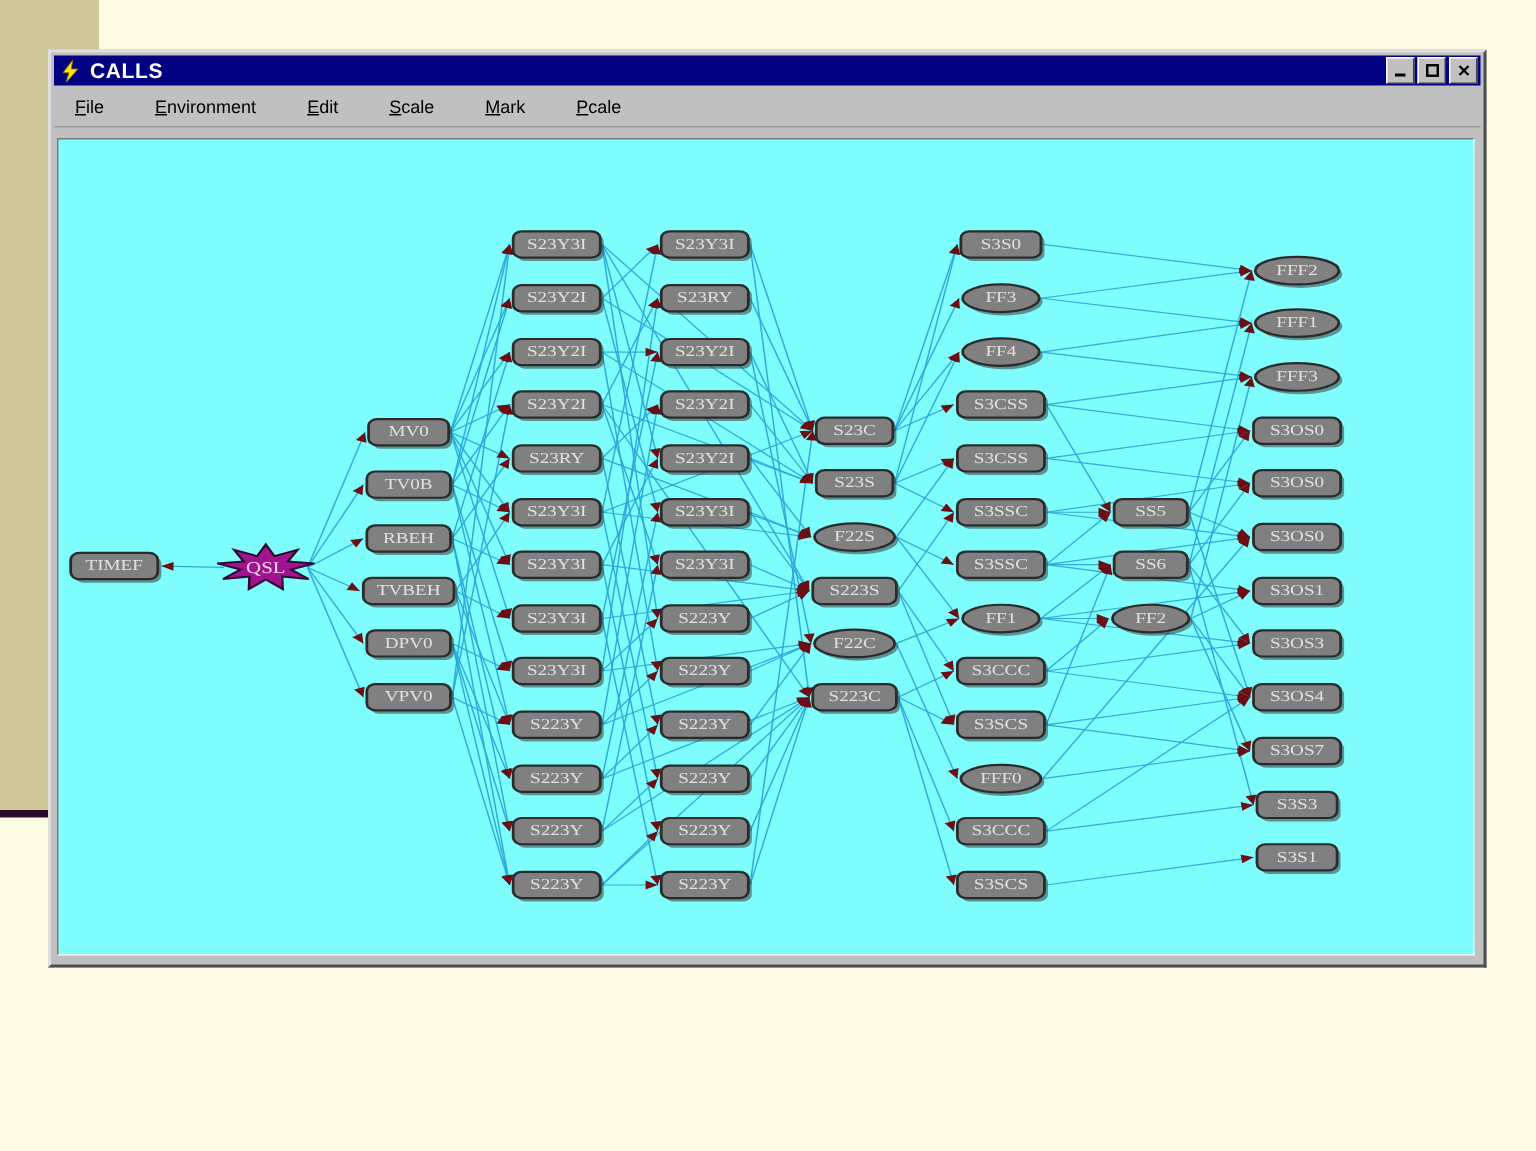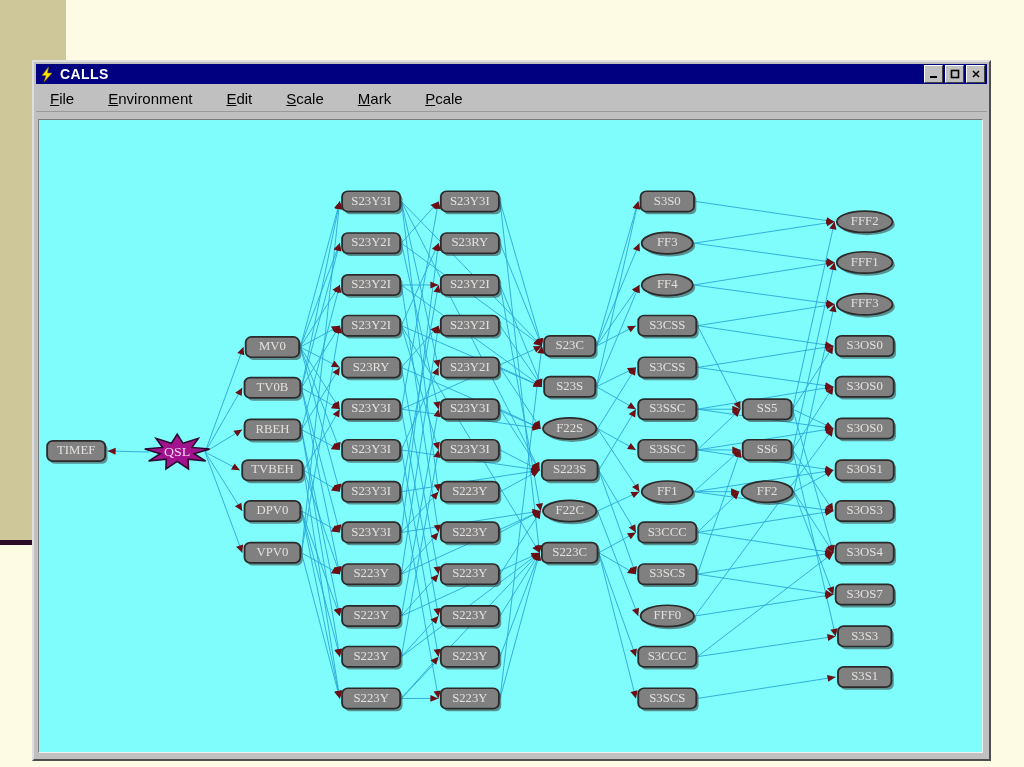--- a/index.html
+++ b/index.html
@@ -18,21 +18,21 @@
     position:absolute;left:66px;top:0;width:958px;height:18px;
     background:#fdfbe4;
   }
   #slide-bg-rule{
     position:absolute;left:0;top:540px;width:66px;height:5px;
     background:#2a0a26;
   }
 
   
   #app-window{
-    position:absolute;left:32px;top:60px;width:959px;height:701px;
+    position:absolute;left:32px;top:33px;width:959px;height:612px;
     background:#c0c0c0;
     border-top:2px solid #dfdfdf;border-left:2px solid #dfdfdf;
     border-right:2px solid #4e4e4e;border-bottom:2px solid #4e4e4e;
     box-sizing:border-box;
   }
   #title-bar{
     height:20px;margin:2px 2px 0 2px;
     background:#000080;
     display:flex;align-items:center;
   }
@@ -55,21 +55,21 @@
     display:flex;align-items:center;justify-content:center;
     font-size:10px;line-height:1;color:#000;
     font-family:"Liberation Sans", sans-serif;
   }
   #menu-bar{
     height:26px;margin:1px 2px 0 2px;background:#c0c0c0;
     display:flex;align-items:center;
     border-bottom:1px solid #9a9a9a;
   }
   .menu-item{
-    font-size:15px;color:#000;padding:0 0 0 0;margin-right:34px;
+    font-size:12px;color:#000;padding:0 0 0 0;margin-right:34px;
     font-family:"Liberation Sans", sans-serif;
     white-space:nowrap;cursor:default;
   }
   .menu-item:first-child{margin-left:14px;}
   .menu-item .acc{text-decoration:underline;}
 
   #canvas-area{
     position:absolute;left:4px;top:57px;right:6px;bottom:6px;
     background:#7ffcfc;
     border-top:1px solid #7a7a7a;border-left:1px solid #7a7a7a;

